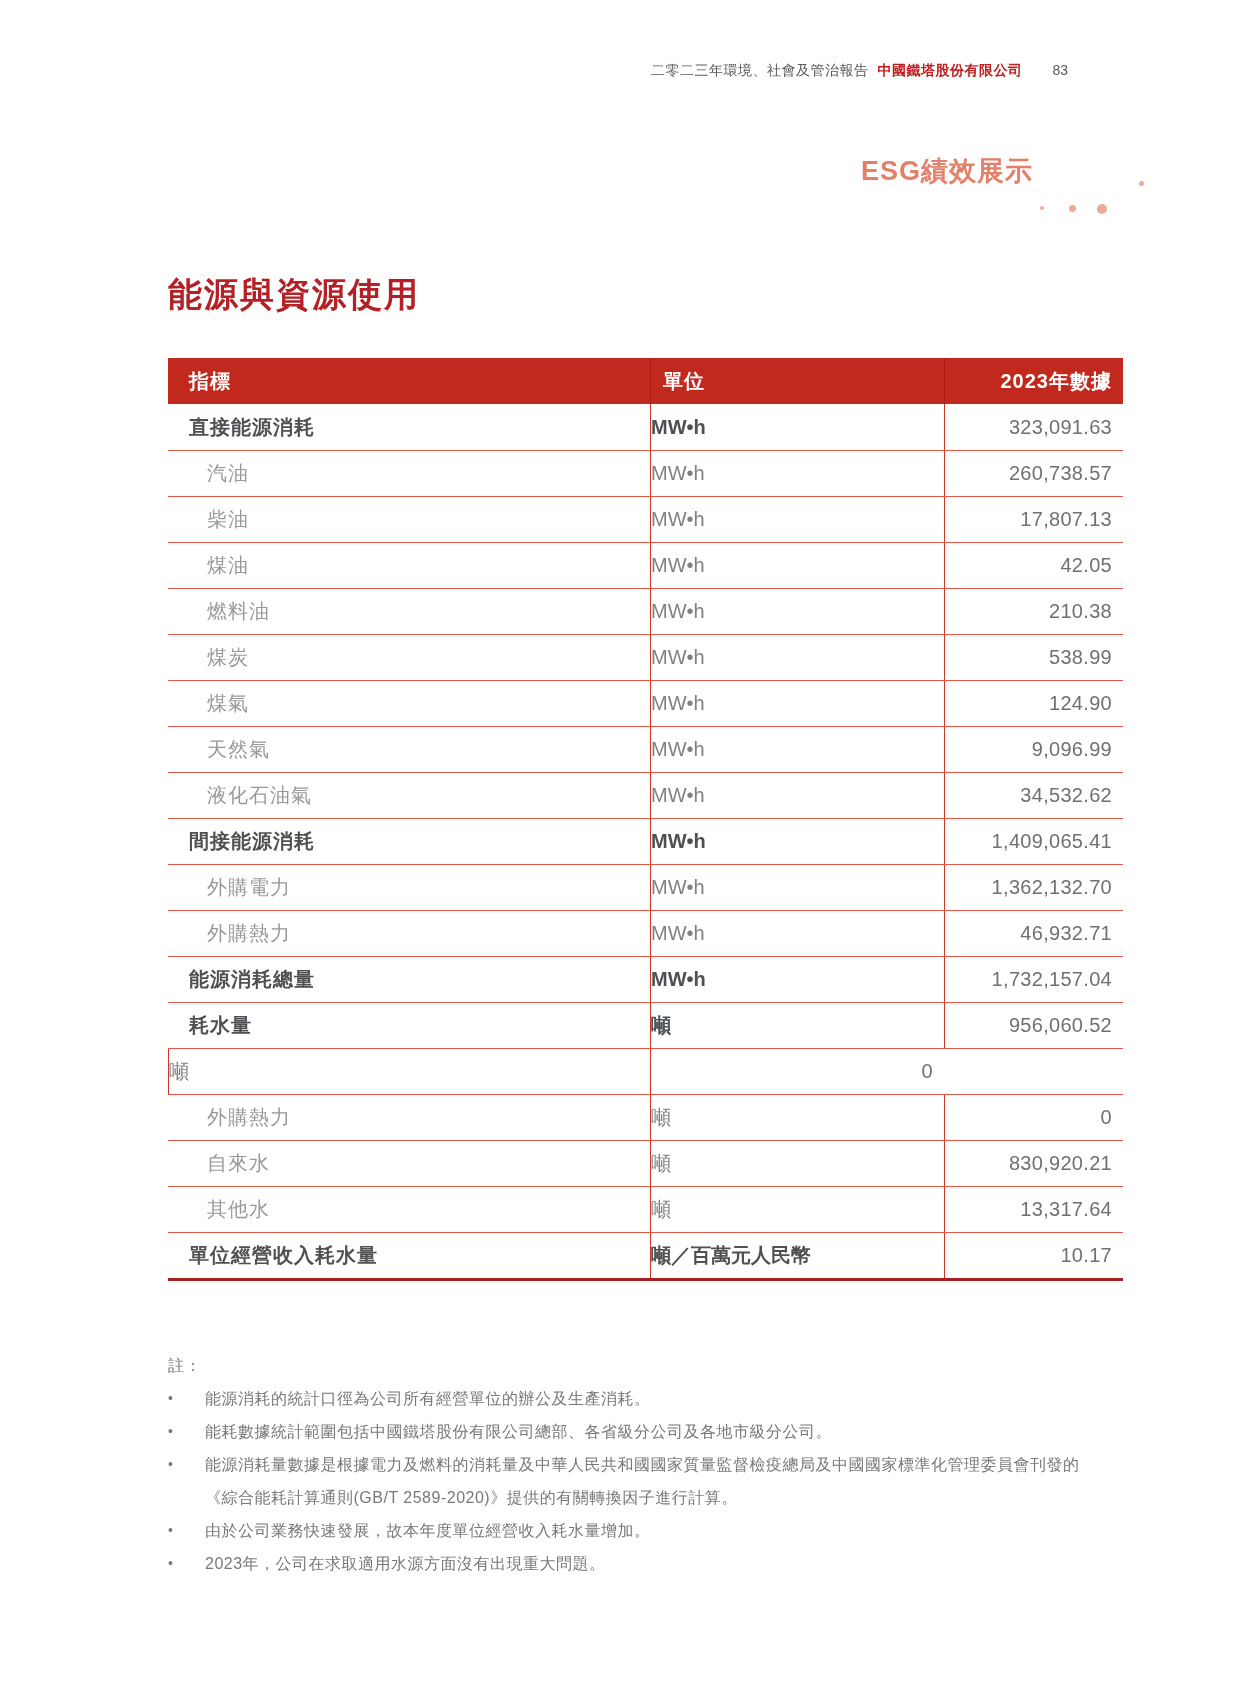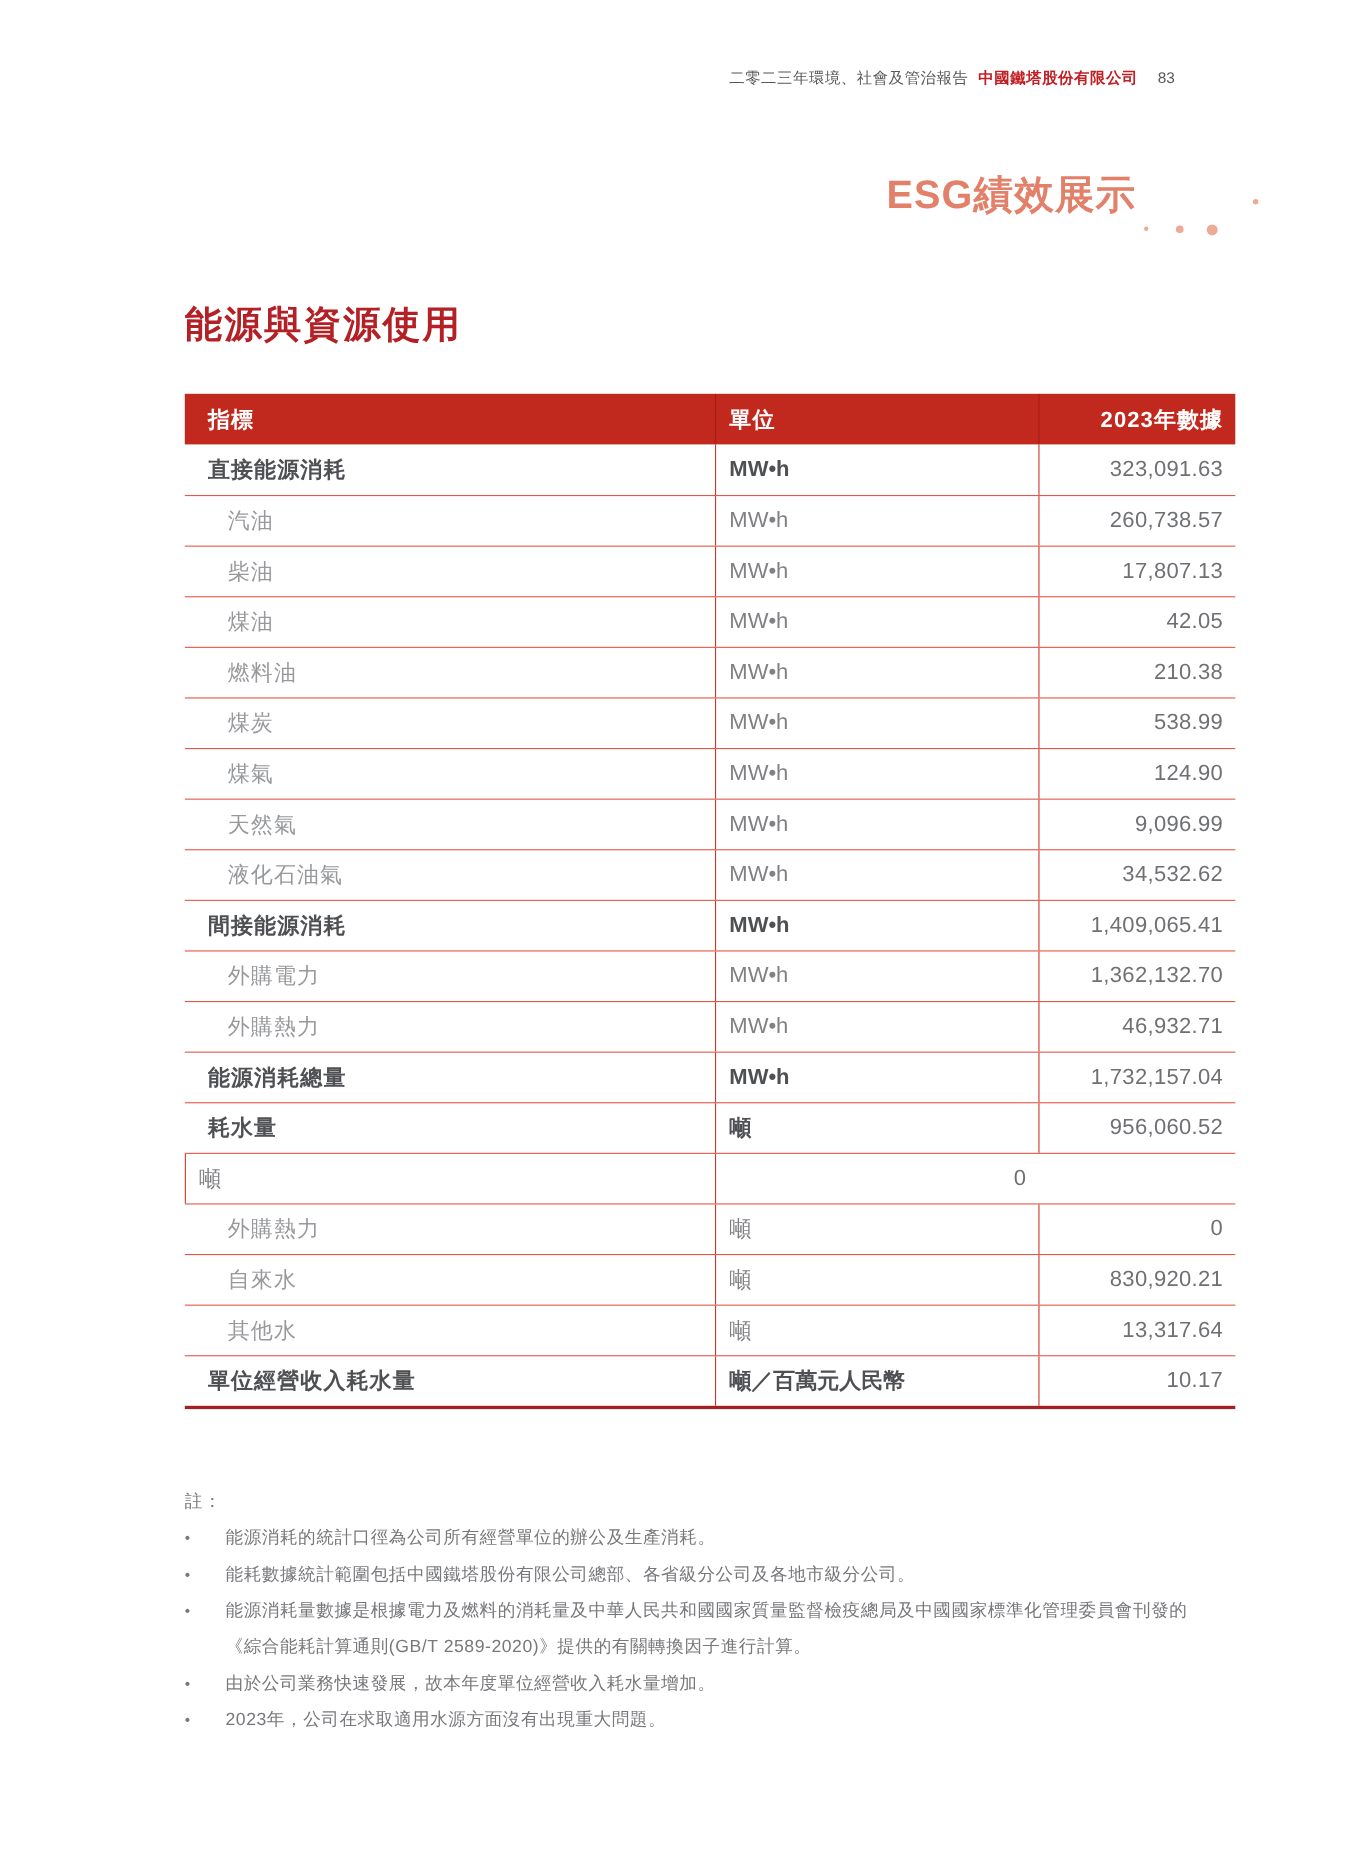--- a/index.html
+++ b/index.html
@@ -4,42 +4,42 @@
 <style>
   * { margin:0; padding:0; box-sizing:border-box; }
   html,body { background:#ffffff; }
   body { font-family:"Liberation Sans","DejaVu Sans",sans-serif; }
   .page { position:relative; width:1152px; height:1682px; background:#ffffff; overflow:hidden; }
 
   
   .doc-header { position:absolute; top:62px; right:84px; display:flex; align-items:baseline; font-size:14px; }
   .doc-header .report-title { color:#58595b; letter-spacing:0.5px; }
   .doc-header .company-name { color:#c01f24; font-weight:bold; margin-left:9px; letter-spacing:0.5px; }
-  .doc-header .page-number { color:#58595b; margin-left:18px; }
-
-  
-  .esg-title { position:absolute; top:153px; right:119px; font-size:36px; font-weight:bold; color:#e28069; letter-spacing:1px; }
+  .doc-header .page-number { color:#58595b; margin-left:30px; }
+
+  
+  .esg-title { position:absolute; top:153px; right:119px; font-size:27px; font-weight:bold; color:#e28069; letter-spacing:1px; }
   .dot { position:absolute; border-radius:50%; background:#ecaa97; }
 
   
   .main-title { position:absolute; left:168px; top:272px; font-size:34px; font-weight:bold; color:#b32025; letter-spacing:2px; }
 
   
   .data-table { position:absolute; left:168px; top:358px; width:955px; border-bottom:3px solid #a42025; }
   .t-header, .t-row { display:grid; grid-template-columns:482px 294px 179px; }
   .t-header { background:#c1291e; height:46px; }
   .th { display:flex; align-items:center; color:#ffffff; font-weight:bold; font-size:20px; letter-spacing:1px; }
   .th-indicator { padding-left:21px; }
   .th-unit { padding-left:12px; border-left:1px solid rgba(120,10,5,0.35); }
   .th-value { justify-content:flex-end; padding-right:11px; border-left:1px solid rgba(120,10,5,0.35); }
   .t-row { height:46px; border-top:1px solid #e25746; }
   .t-row:first-child { border-top:none; }
   .td { display:flex; align-items:center; font-size:20px; }
   .td-indicator { padding-left:21px; letter-spacing:1px; }
-  .td-unit { padding-left:12px; border-left:1px solid #cd3726; }
+  .td-unit { border-left:1px solid #cd3726; }
   .td-value { justify-content:flex-end; padding-right:11px; border-left:1px solid #cd3726; color:#6f7073; letter-spacing:0.3px; }
   .t-row.section .td-indicator, .t-row.section .td-unit { color:#4f5053; font-weight:bold; }
   .t-row.sub .td-indicator { color:#97999c; padding-left:39px; }
   .t-row.sub .td-unit { color:#808184; }
 
   
   .notes { position:absolute; left:168px; top:1349px; width:935px; color:#77787b; font-size:16px; }
   .notes-label { line-height:33px; letter-spacing:1px; }
   .note-item { display:flex; line-height:33px; }
   .note-item .bullet { width:37px; flex:0 0 37px; font-size:14px; }

